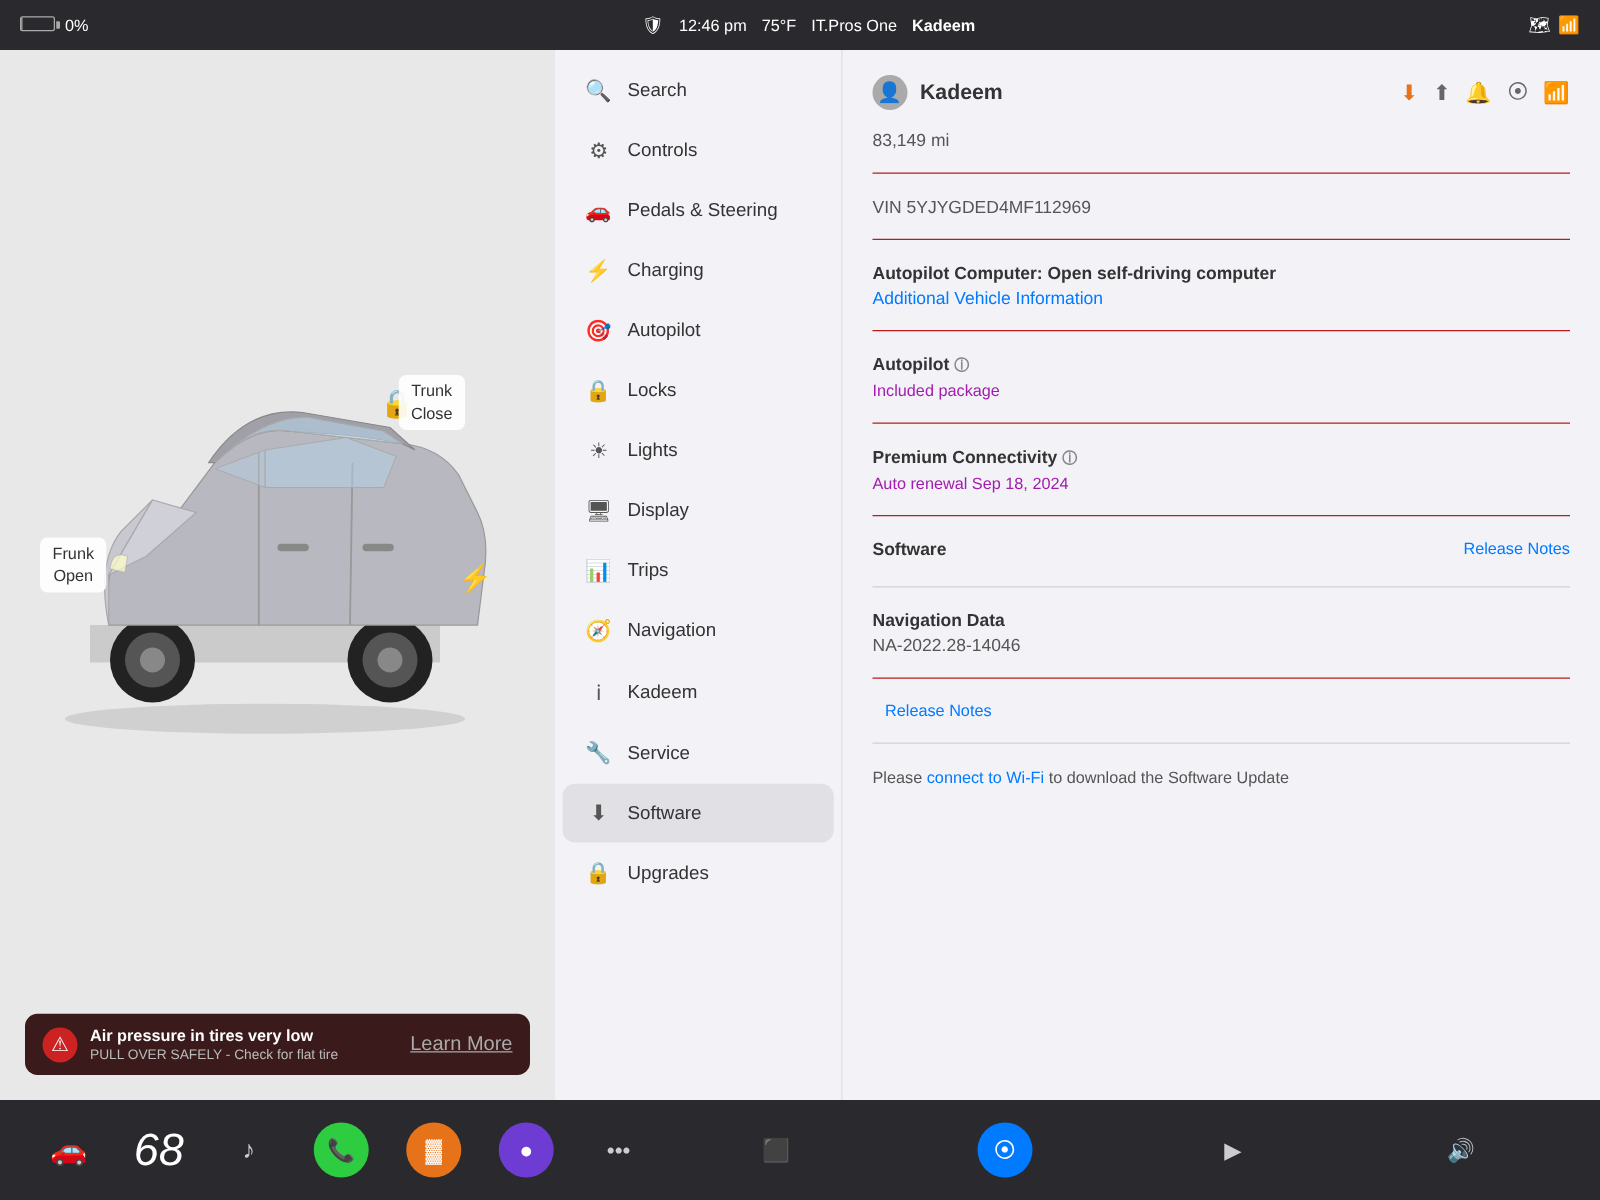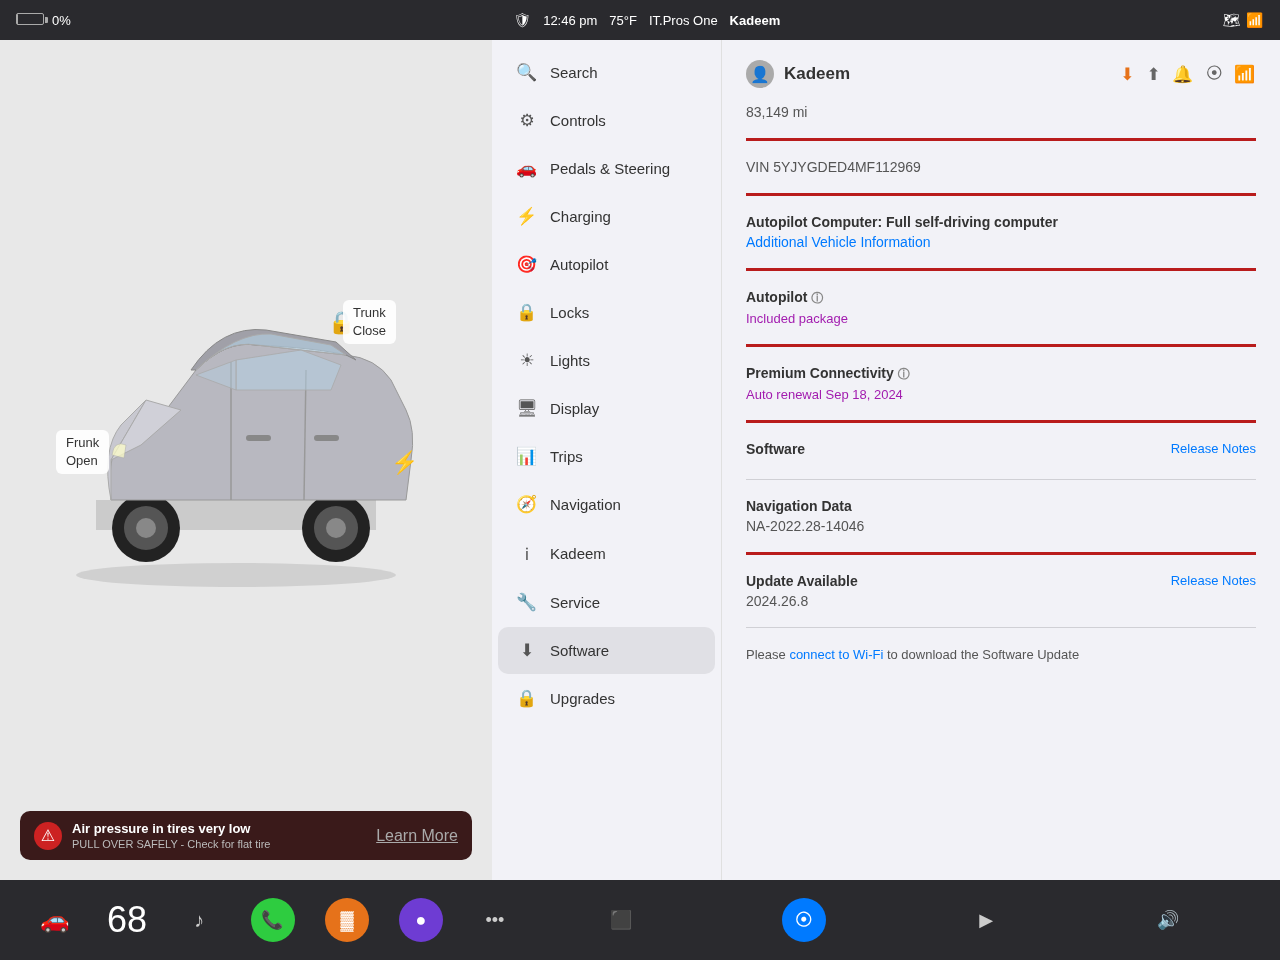--- a/index.html
+++ b/index.html
@@ -76,21 +76,21 @@
       position: absolute;
       top: 40px;
       left: 0;
       right: 0;
       bottom: 80px;
       display: flex;
     }
 
     
     .car-panel {
-      width: 492px;
+      width: 444px;
       background: #e8e8e8;
       position: relative;
       display: flex;
       flex-direction: column;
       justify-content: center;
       align-items: center;
       overflow: hidden;
     }
 
     .car-image {
@@ -124,21 +124,21 @@
       cursor: pointer;
     }
     .frunk-label {
       position: absolute;
       top: 160px;
       left: 20px;
       background: rgba(255,255,255,0.9);
       border-radius: 6px;
       padding: 4px 10px;
       font-size: 13px;
-      text-align: left;
+      text-align: center;
       line-height: 1.4;
       color: #333;
       cursor: pointer;
     }
 
     
     .alert-banner {
       position: absolute;
       bottom: 20px;
       left: 20px;
@@ -266,21 +266,21 @@
       color: #666;
       cursor: pointer;
     }
     .header-icon.orange {
       color: #e6721a;
     }
 
     .info-section {
       margin-bottom: 18px;
       padding-bottom: 18px;
-      border-bottom: 3px solid #b91c1c;
+      border-bottom: 1px solid #b91c1c;
     }
     .info-label {
       font-size: 14px;
       font-weight: 600;
       color: #333;
       margin-bottom: 4px;
     }
     .info-value {
       font-size: 14px;
       color: #555;
@@ -347,20 +347,21 @@
     .taskbar-right {
       flex: 1;
       display: flex;
       align-items: center;
       justify-content: space-around;
     }
     .speed-num {
       font-size: 36px;
       font-weight: 300;
       color: #fff;
+      font-style: italic;
     }
     .taskbar-icon-btn {
       width: 44px;
       height: 44px;
       border-radius: 22px;
       display: flex;
       align-items: center;
       justify-content: center;
       cursor: pointer;
       font-size: 20px;
@@ -572,21 +573,21 @@
 
       <div class="info-section">
         <div class="info-value">83,149 mi</div>
       </div>
 
       <div class="info-section">
         <div class="info-value">VIN 5YJYGDED4MF112969</div>
       </div>
 
       <div class="info-section">
-        <div class="info-label">Autopilot Computer: Full self-driving computer</div>
+        <div class="info-label">Autopilot Computer: Open self-driving computer</div>
         <div class="info-link">Additional Vehicle Information</div>
       </div>
 
       <div class="info-section">
         <div class="info-label">
           <span>Autopilot</span>
           <span style="font-size:12px; color:#888;"> ⓘ</span>
         </div>
         <div class="info-sub">Included package</div>
       </div>
@@ -605,24 +606,20 @@
         </div>
         <span class="release-notes-link">Release Notes</span>
       </div>
 
       <div class="info-section">
         <div class="info-label">Navigation Data</div>
         <div class="info-value">NA-2022.28-14046</div>
       </div>
 
       <div class="section-row">
-        <div class="section-content">
-          <div class="info-label">Update Available</div>
-          <div class="info-value">2024.26.8</div>
-        </div>
         <span class="release-notes-link">Release Notes</span>
       </div>
 
       <div class="update-notice">
         Please <span class="wifi-link">connect to Wi-Fi</span> to download the Software Update
       </div>
 
     </div>
   </div>
 </div>

